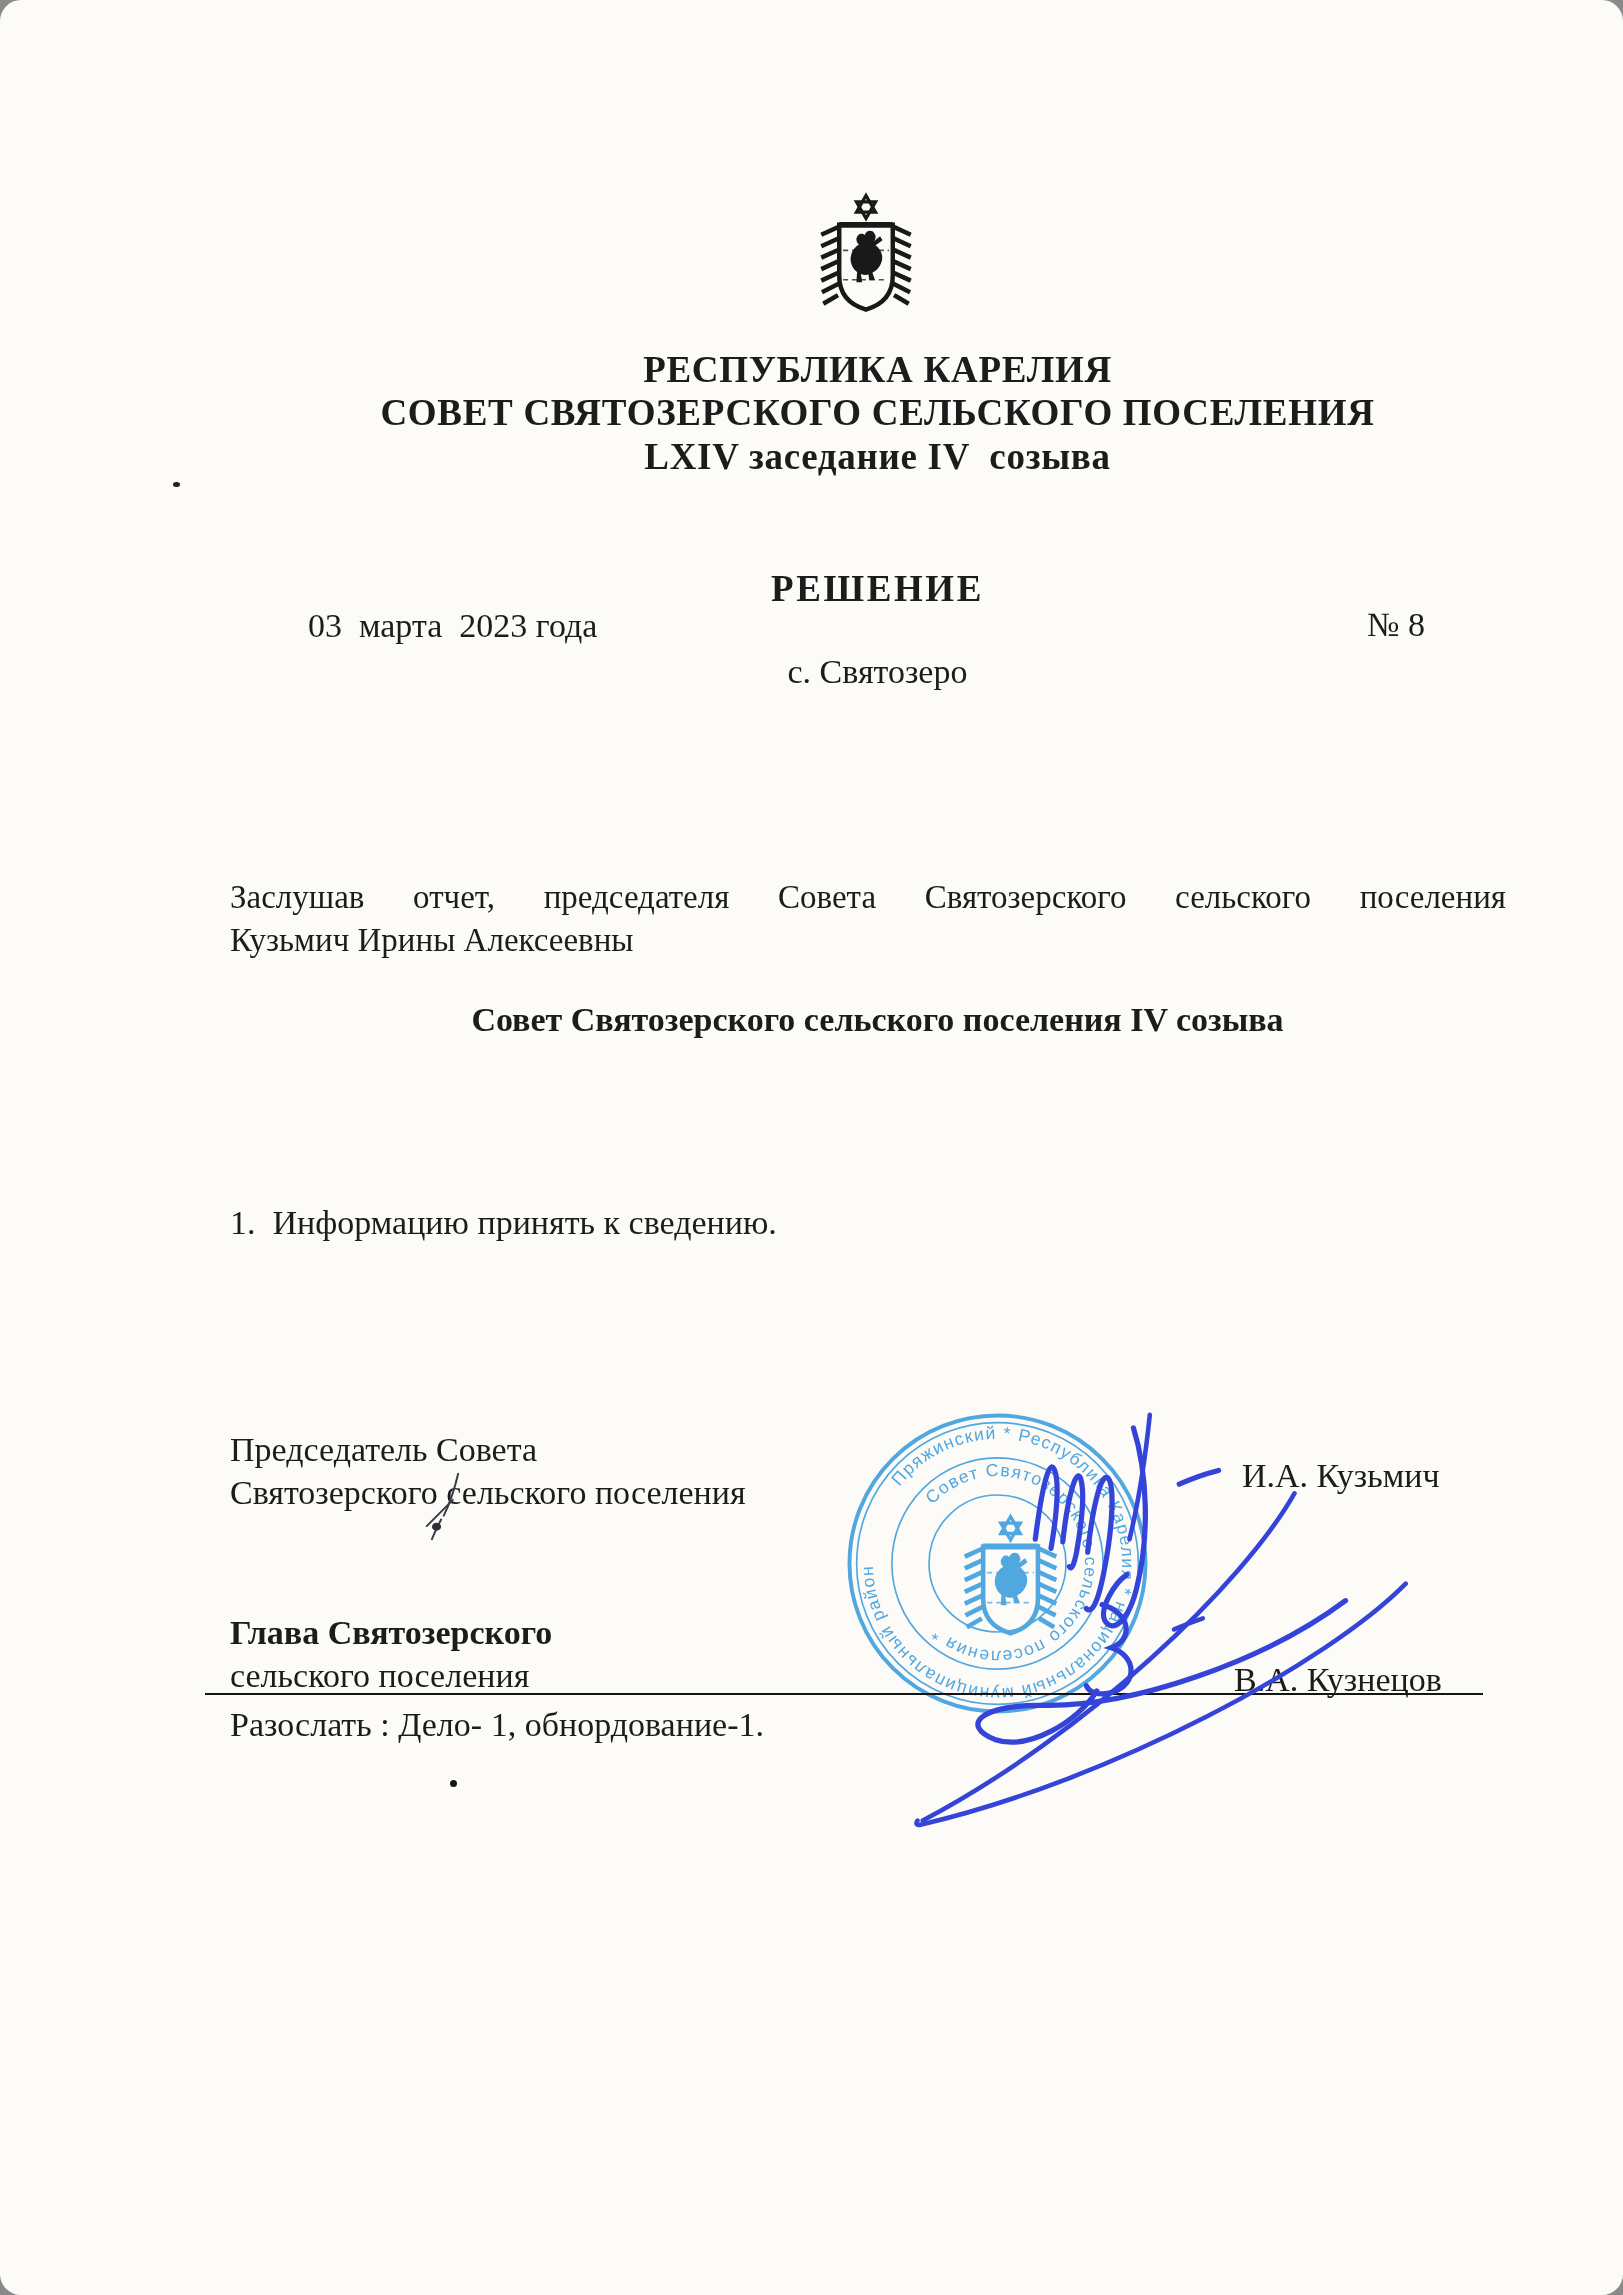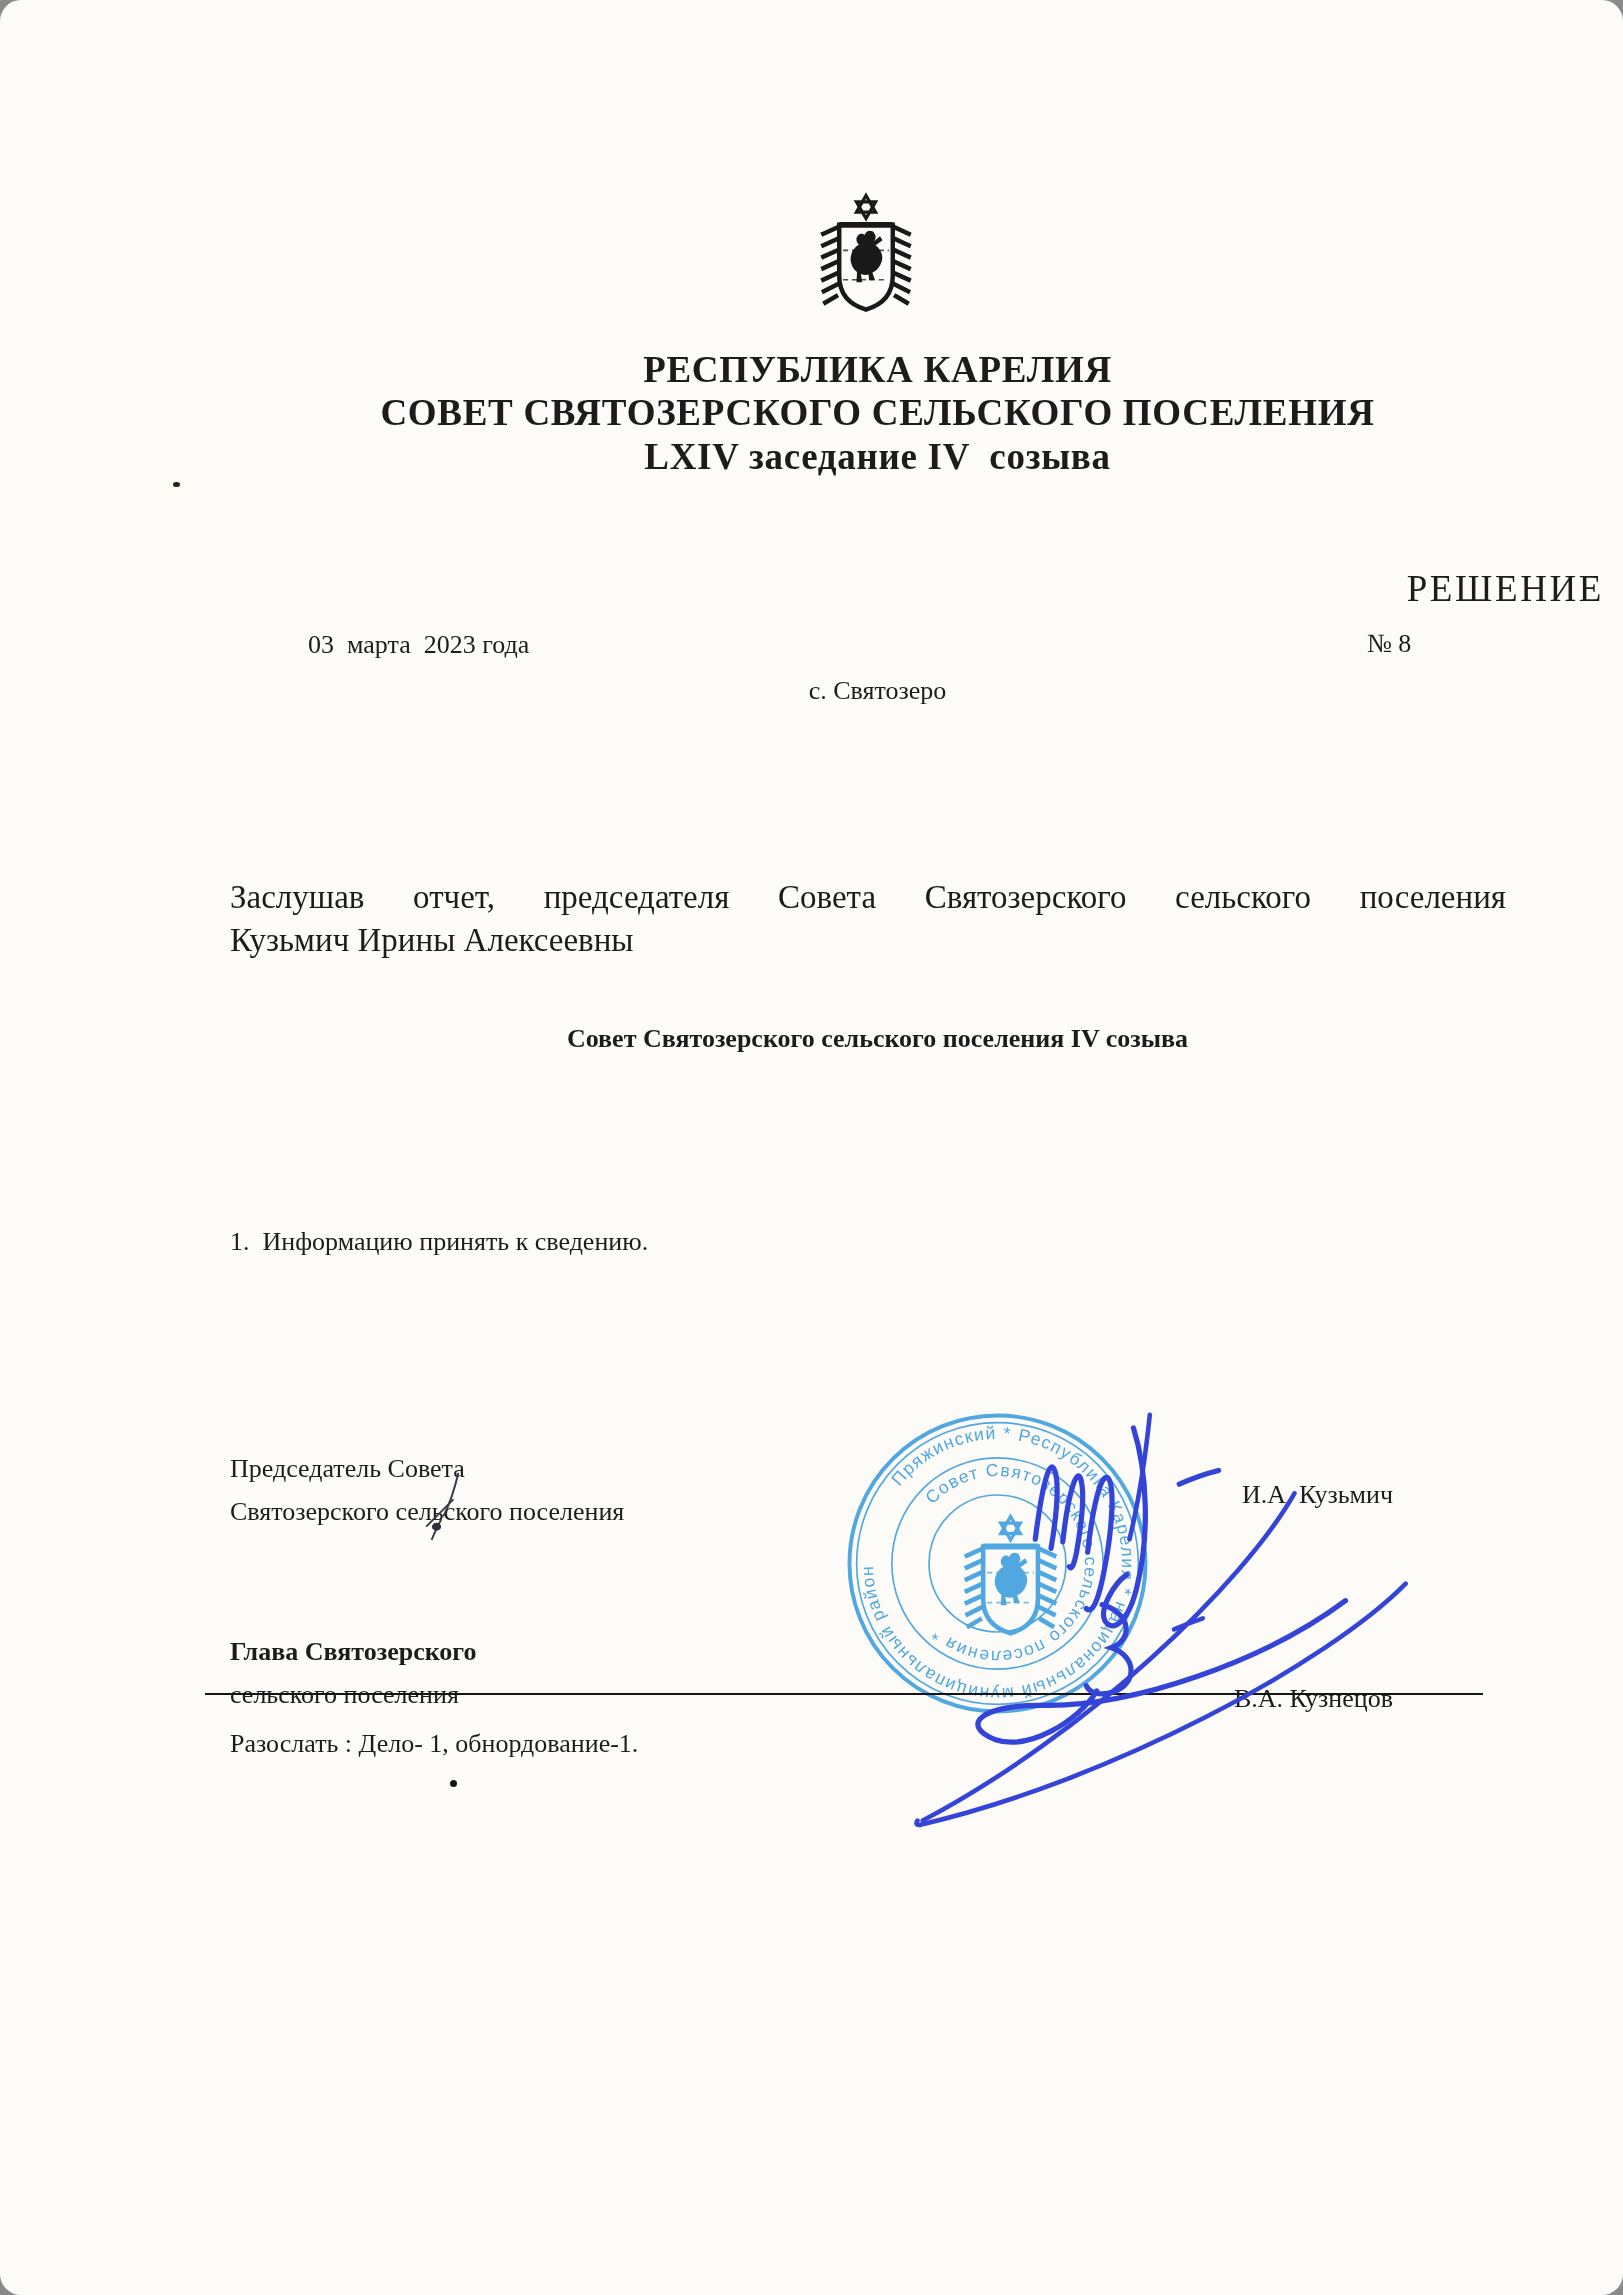--- a/index.html
+++ b/index.html
@@ -12,22 +12,22 @@
     font-family:"Liberation Serif","DejaVu Serif",serif;
     color:#1c1c1c;
     border-radius:21px;
   }
   .abs{position:absolute;}
   .center-line{
     position:absolute;left:151px;width:1453px;
     text-align:center;white-space:pre-wrap;
   }
   .hdr{font-weight:700;font-size:37px;letter-spacing:0.7px;}
-  .doc-type{font-weight:400;font-size:37px;letter-spacing:2.6px;text-align:right;}
-  .body-txt{font-size:26px;white-space:pre-wrap;margin-top:23px;}
+  .doc-type{font-weight:700;font-size:37px;letter-spacing:2.6px;}
+  .body-txt{font-size:34px;white-space:pre-wrap;}
   .bold{font-weight:700;}
   .para{
     position:absolute;left:230px;width:1276px;
     font-size:33px;line-height:43px;
   }
   .just{text-align:justify;text-align-last:justify;}
   .rule{position:absolute;background:#141414;height:2px;}
   .speck{position:absolute;border-radius:50%;}
   svg text{font-family:"Liberation Sans","DejaVu Sans",sans-serif;}
 </style>

